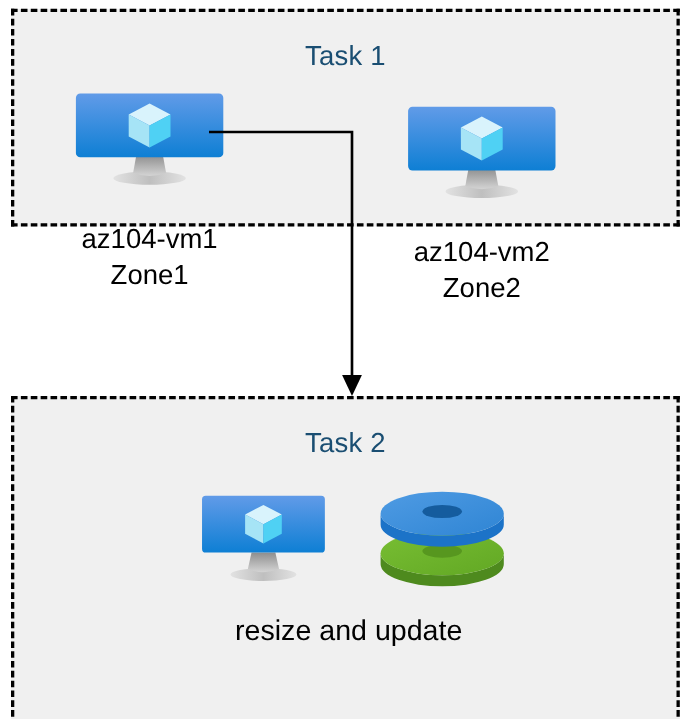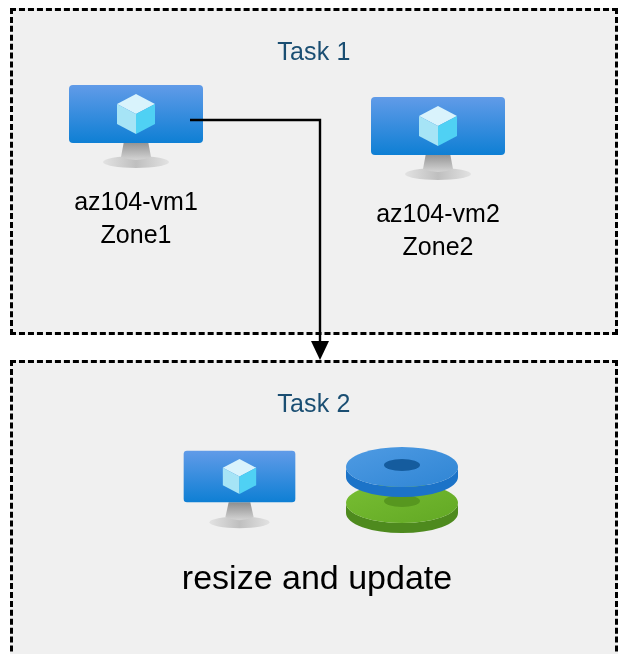--- a/index.html
+++ b/index.html
@@ -27,21 +27,21 @@
   .task-box {
     position: absolute;
     background: #F0F0F0;
     border: 3px dashed #000000;
     box-sizing: border-box;
   }
   #task-1-box {
     left: 10px;
     top: 8px;
     width: 608px;
-    height: 327px;
+    height: 198px;
   }
   #task-2-box {
     left: 10px;
     top: 360px;
     width: 608px;
     height: 354px;
   }
 
   .task-title {
     position: absolute;
@@ -59,21 +59,21 @@
   
   .vm-node {
     position: absolute;
     width: 150px;
     text-align: center;
   }
   #vm-node-1 { left: 48px;  top: 72px; }
   #vm-node-2 { left: 350px; top: 84px; }
 
   .vm-label {
-    margin-top: 16px;
+    margin-top: 32px;
     font-size: 25px;
     line-height: 1.30;
     color: #000000;
     white-space: pre-line;
     user-select: none;
   }
 
   
   #task2-icon-row {
     position: absolute;
@@ -84,21 +84,21 @@
     align-items: center;
     justify-content: center;
     gap: 42px;
   }
   #task2-caption {
     position: absolute;
     left: 0;
     top: 195px;
     width: 608px;
     text-align: center;
-    font-size: 34px;
+    font-size: 26px;
     color: #000000;
     user-select: none;
   }
 
   
   #connector-arrow {
     position: absolute;
     left: 0; top: 0;
     width: 628px;
     height: 654px;

